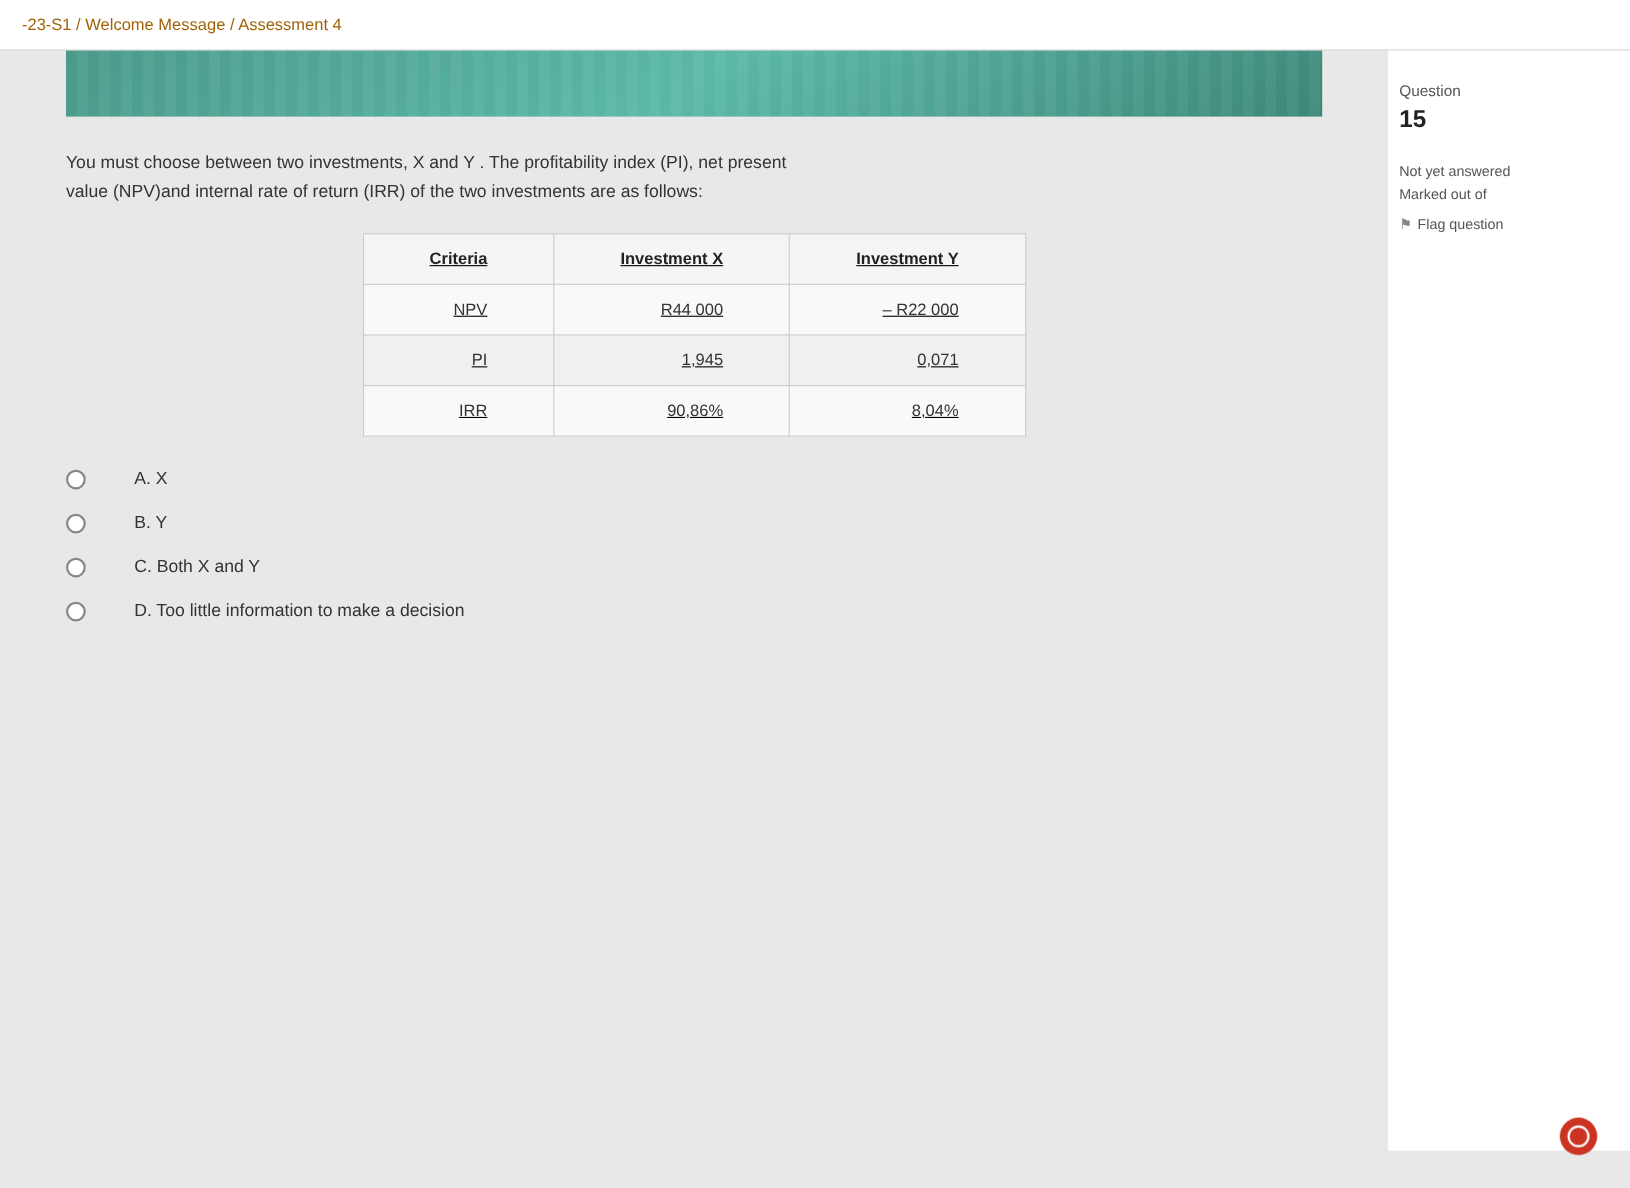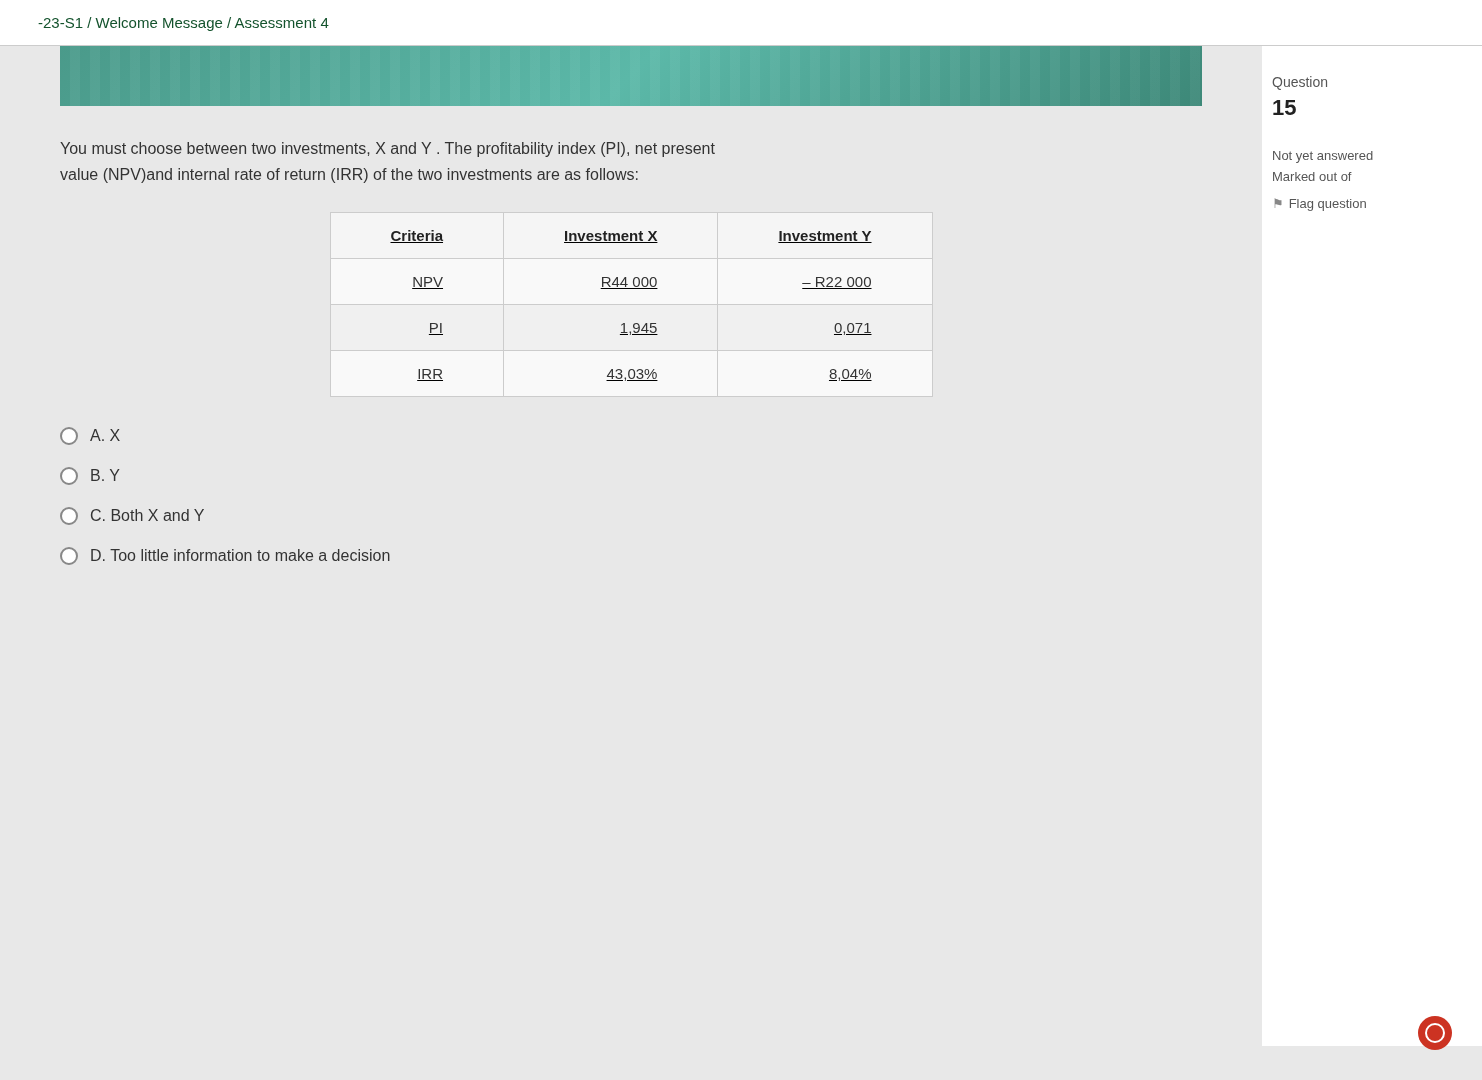--- a/index.html
+++ b/index.html
@@ -11,23 +11,23 @@
     body {
       font-family: Arial, sans-serif;
       background-color: #e8e8e8;
       width: 1482px;
       min-height: 1080px;
       overflow-x: hidden;
     }
 
     .breadcrumb-bar {
       background-color: #ffffff;
-      padding: 14px 38px;
+      padding: 14px 20px;
       font-size: 15px;
-      color: #14532d;
+      color: #a16207;
       border-bottom: 1px solid #ccc;
     }
 
     .main-layout {
       display: flex;
       flex-direction: row;
       width: 100%;
     }
 
     .content-area {
@@ -101,20 +101,21 @@
       margin: 0;
     }
 
     .option-item {
       display: flex;
       align-items: flex-end;
       margin-bottom: 22px;
       font-size: 16px;
       color: #333;
       cursor: pointer;
+      gap: 32px;
     }
 
     .option-radio {
       width: 18px;
       height: 18px;
       border-radius: 50%;
       border: 2px solid #888;
       margin-right: 12px;
       flex-shrink: 0;
       background-color: #fff;
@@ -229,21 +230,21 @@
           <td>R44 000</td>
           <td>– R22 000</td>
         </tr>
         <tr>
           <td>PI</td>
           <td>1,945</td>
           <td>0,071</td>
         </tr>
         <tr>
           <td>IRR</td>
-          <td>43,03%</td>
+          <td>90,86%</td>
           <td>8,04%</td>
         </tr>
       </tbody>
     </table>
 
 
     <ul class="options-list">
       <li class="option-item">
         <span class="option-radio"></span>
         <span>A. X</span>

